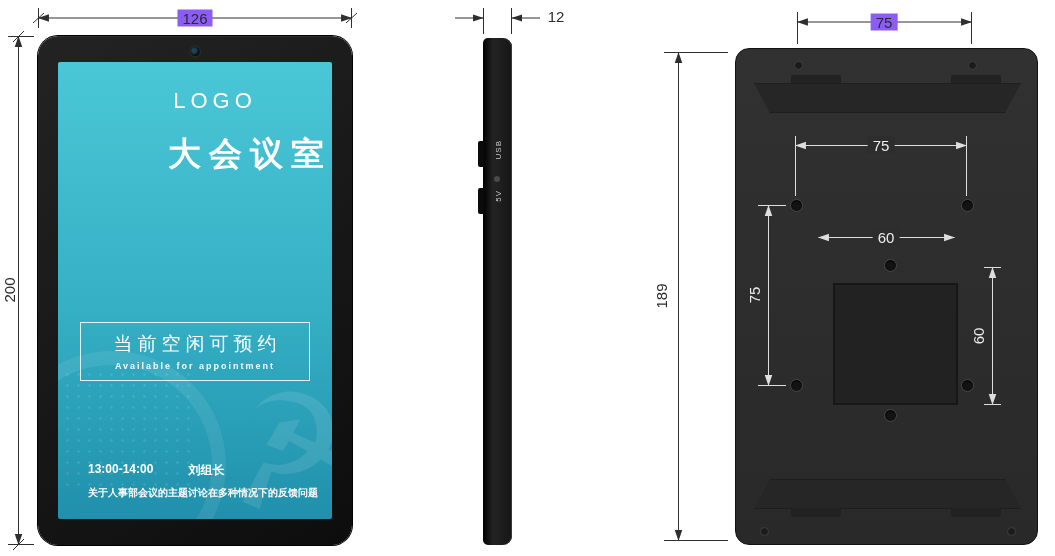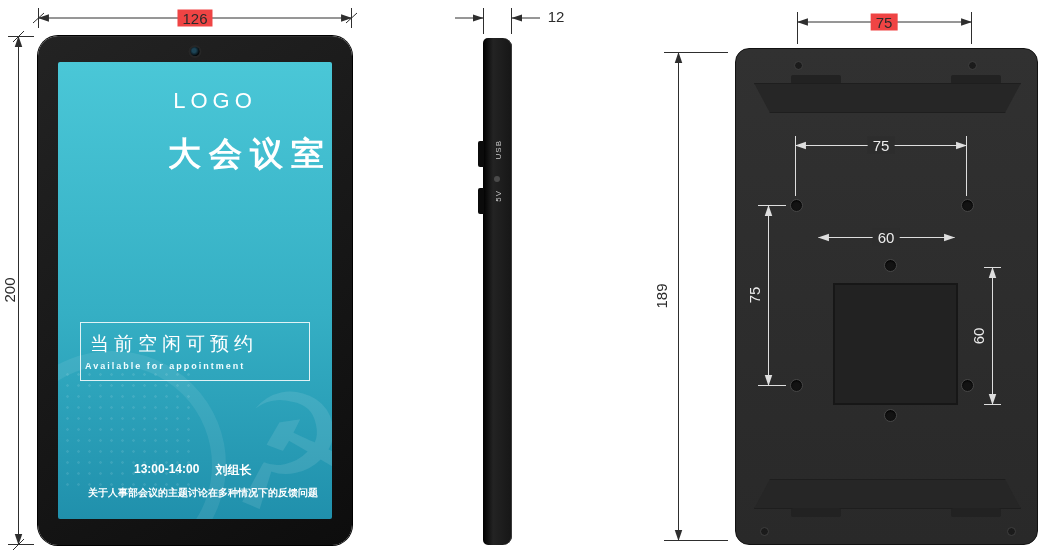--- a/index.html
+++ b/index.html
@@ -1,20 +1,20 @@
 <!DOCTYPE html>
 <html><head>
 <meta charset="utf-8">
 <style>
   html,body{margin:0;padding:0;background:#fff;}
   .canvas{position:relative;width:1055px;height:556px;background:#fff;overflow:hidden;
           font-family:"Liberation Sans",sans-serif;}
   
   .dims{position:absolute;left:0;top:0;z-index:4;pointer-events:none;}
-  .dim{position:absolute;z-index:6;font-size:15px;color:#2b2b2b;background:#ef4444;
+  .dim{position:absolute;z-index:6;font-size:15px;color:#2b2b2b;background:#8b5cf6;
        padding:0 5px;transform:translate(-50%,-50%);white-space:nowrap;}
   .dim.v{transform:translate(-50%,-50%) rotate(-90deg);}
   .dim.nobg{background:transparent;padding:0 2px;}
   .dim.light{color:#ececec;background:#2d2d2d;}
   .dim.light.nobg{background:transparent;}
   
   .tablet{position:absolute;left:38px;top:36px;width:314px;height:509px;z-index:2;
           background:linear-gradient(145deg,#232323,#0d0d0d);border-radius:20px;
           box-shadow:inset 0 1px 0 rgba(255,255,255,.07),0 0 0 1px #000;}
   .camera{position:absolute;left:50%;top:11px;transform:translateX(-50%);width:9px;height:9px;
@@ -28,29 +28,29 @@
            background-image:radial-gradient(rgba(255,255,255,.16) 1px,transparent 1.6px);
            background-size:11px 11px;}
   .wm-emblem{position:absolute;right:-22px;bottom:-6px;font-size:150px;line-height:1;
              color:rgba(255,255,255,.10);transform:rotate(-12deg);
              font-family:"DejaVu Sans",sans-serif;}
   .logo{position:absolute;top:26px;width:100%;text-align:center;color:#fff;font-size:22px;
         letter-spacing:5px;font-weight:400;margin-left:20px;}
   .room{position:absolute;top:70px;width:100%;text-align:right;color:#fff;font-size:33px;
         font-weight:700;letter-spacing:8px;text-indent:8px;}
   .status-box{position:absolute;left:22px;right:22px;top:260px;border:1px solid rgba(255,255,255,.85);
-              padding:8px 4px 9px;}
+              text-align:center;padding:8px 16px 9px;}
   .status-cn{color:#fff;font-size:19px;letter-spacing:5px;text-indent:5px;}
   .status-en{color:#f0fdff;font-size:9px;letter-spacing:2px;font-weight:700;margin-top:4px;}
   .next-row{position:absolute;top:368px;width:100%;display:flex;align-items:center;
             justify-content:center;gap:12px;}
   .nline{width:62px;height:1px;background:rgba(255,255,255,.9);}
   .next-label{color:#fff;font-size:14px;letter-spacing:3px;text-indent:3px;}
-  .meet-time{position:absolute;top:400px;left:30px;right:16px;display:flex;gap:16px;
-             color:#fff;font-size:12px;font-weight:700;margin-left:46px;}
+  .meet-time{position:absolute;top:400px;left:30px;right:16px;display:flex;gap:35px;
+             color:#fff;font-size:12px;font-weight:700;}
   .meet-topic{position:absolute;top:424px;left:30px;right:10px;color:#fff;font-size:10px;
               font-weight:600;white-space:nowrap;overflow:hidden;}
   
   .side{position:absolute;left:483px;top:38px;width:29px;height:507px;z-index:2;
         background:linear-gradient(90deg,#000 0%,#232323 35%,#161616 100%);
         border-radius:5px 9px 9px 5px;box-shadow:inset -1px 0 0 #3a3a3a;}
   .port{position:absolute;left:-5px;width:6px;height:26px;background:#0b0b0b;border-radius:2px 0 0 2px;}
   .port-usb{top:103px;} .port-5v{top:150px;}
   .vlabel{position:absolute;left:50%;writing-mode:vertical-rl;transform:translateX(-50%) rotate(180deg);
           font-size:8px;color:#c9c9c9;letter-spacing:1px;}

